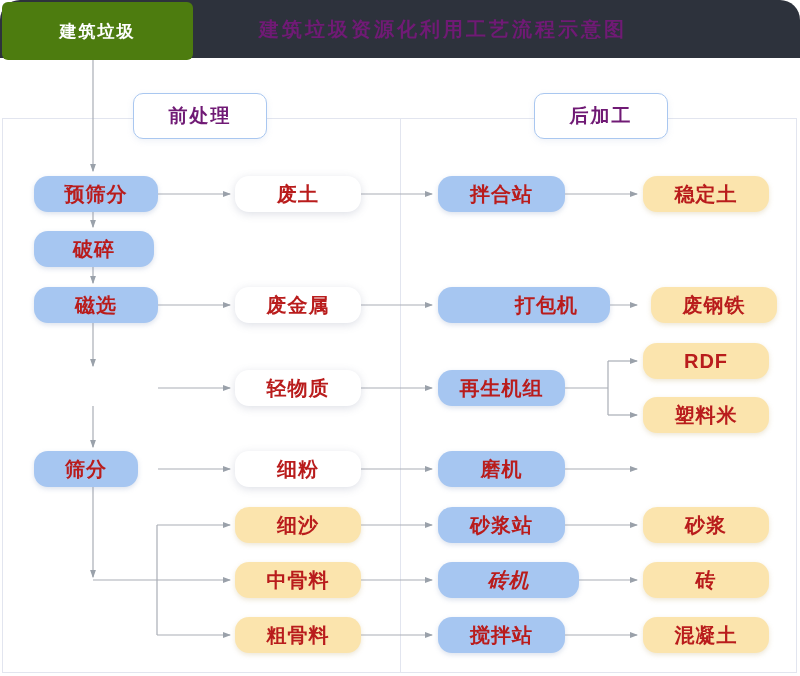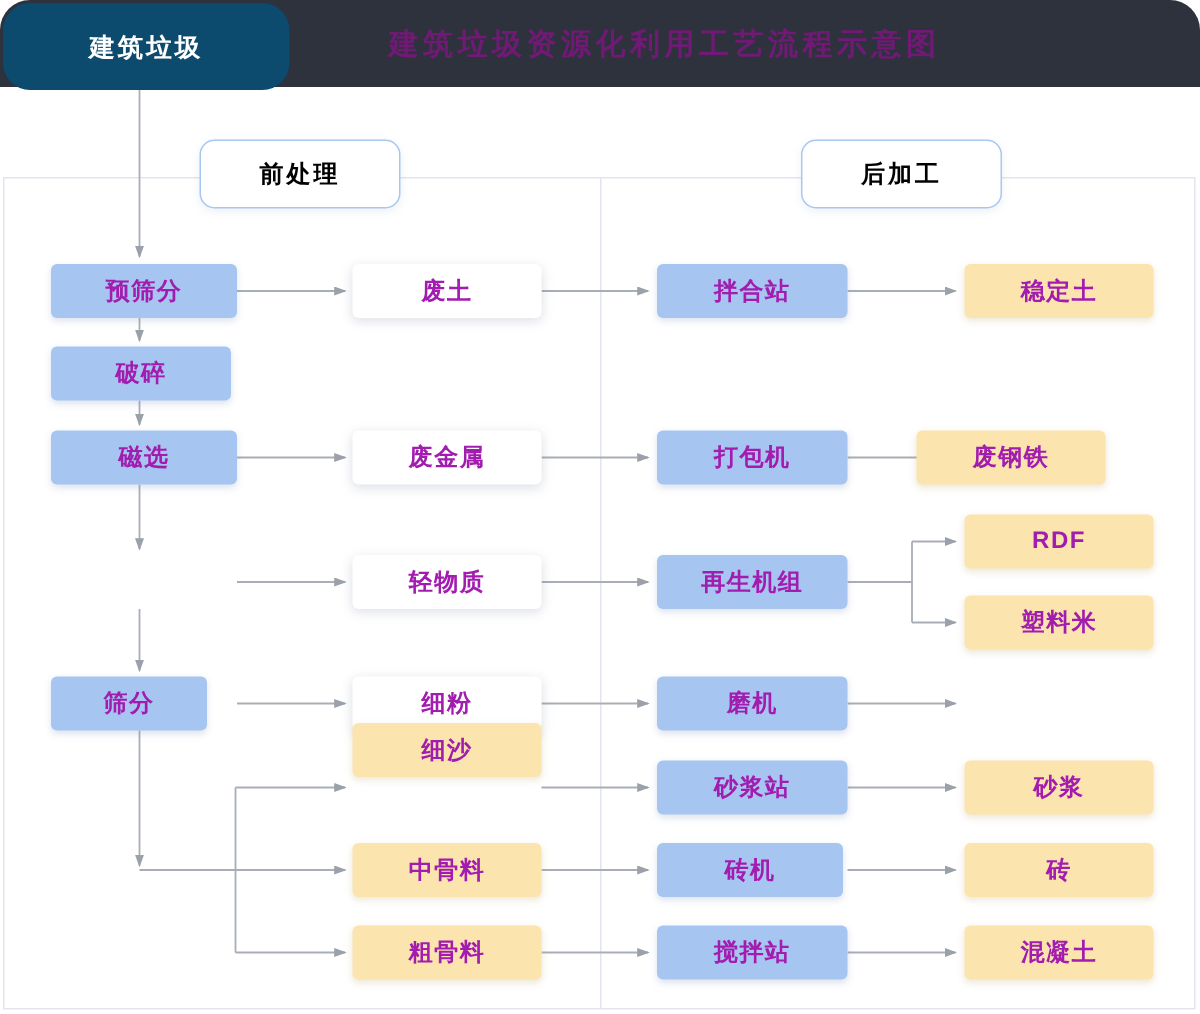--- a/index.html
+++ b/index.html
@@ -2,43 +2,43 @@
 <html><head>
 <meta charset="utf-8">
 <style>
   html,body{margin:0;padding:0;background:#fff;}
   body{font-family:"Liberation Sans","DejaVu Sans",sans-serif;}
   #stage{position:relative;width:800px;height:676px;background:#ffffff;overflow:hidden;}
 
   
   .topbar{position:absolute;left:0;top:0;width:800px;height:58px;background:#2d323c;
           border-radius:20px 20px 0 0;}
-  .badge{position:absolute;left:2px;top:2px;width:191px;height:58px;background:#0c4a6e;
-         border-radius:18px;display:flex;align-items:center;justify-content:center;
+  .badge{position:absolute;left:2px;top:2px;width:191px;height:58px;background:#4d7c0f;
+         border-radius:6px;display:flex;align-items:center;justify-content:center;
          color:#ffffff;font-size:17px;font-weight:700;letter-spacing:2px;z-index:3;}
   .title{position:absolute;left:193px;top:0;width:500px;height:58px;display:flex;
          align-items:center;justify-content:center;color:#701a75;font-size:20px;
          font-weight:700;letter-spacing:3px;z-index:2;}
 
   
   .panel-frame{position:absolute;left:2px;top:118px;width:795px;height:555px;
                border:1px solid #e2e5ef;box-sizing:border-box;z-index:0;}
   .panel-divider{position:absolute;left:400px;top:118px;width:1px;height:555px;
                  background:#e2e5ef;z-index:0;}
 
   
   .section{position:absolute;width:134px;height:46px;background:#ffffff;
            border:1.5px solid #a9c7f0;border-radius:10px;box-sizing:border-box;
-           display:flex;align-items:center;justify-content:center;color:#000000;
-           font-size:16px;font-weight:700;letter-spacing:2px;z-index:4;
+           display:flex;align-items:center;justify-content:center;color:#701a75;
+           font-size:19px;font-weight:700;letter-spacing:2px;z-index:4;
            box-shadow:0 2px 6px rgba(140,160,200,.15);}
 
   
-  .node{position:absolute;height:36px;border-radius:4px;display:flex;align-items:center;
-        justify-content:center;font-size:16px;font-weight:600;color:#a21caf;
+  .node{position:absolute;height:36px;border-radius:14px;display:flex;align-items:center;
+        justify-content:center;font-size:20px;font-weight:600;color:#b91c1c;
         letter-spacing:1px;z-index:3;}
   .blue{background:#a6c6f1;box-shadow:0 2px 5px rgba(130,150,190,.28);}
   .yellow{background:#fbe4ad;box-shadow:0 2px 5px rgba(190,170,110,.28);}
   .white{background:#ffffff;box-shadow:0 2px 8px rgba(100,110,140,.22);text-align:center;}
 
   svg.wires{position:absolute;left:0;top:0;z-index:1;}
 </style>
 </head>
 <body>
 
@@ -104,33 +104,33 @@
 
   <div class="node blue" style="left:34px;top:176px;width:124px;">预筛分</div>
   <div class="node blue" style="left:34px;top:231px;width:120px;">破碎</div>
   <div class="node blue" style="left:34px;top:287px;width:124px;">磁选</div>
   <div class="node blue" style="left:34px;top:451px;width:104px;">筛分</div>
 
   <div class="node white" style="left:235px;top:176px;width:126px;">废土</div>
   <div class="node white" style="left:235px;top:287px;width:126px;">废金属</div>
   <div class="node white" style="left:235px;top:370px;width:126px;">轻物质</div>
   <div class="node white" style="left:235px;top:451px;width:126px;">细粉</div>
-  <div class="node yellow" style="left:235px;top:482px;width:126px;text-align:right;">细沙</div>
+  <div class="node yellow" style="left:235px;top:507px;width:126px;text-align:right;">细沙</div>
   <div class="node yellow" style="left:235px;top:562px;width:126px;">中骨料</div>
   <div class="node yellow" style="left:235px;top:617px;width:126px;">粗骨料</div>
 
   <div class="node blue" style="left:438px;top:176px;width:127px;">拌合站</div>
-  <div class="node blue" style="left:438px;top:287px;width:127px;">打包机</div>
+  <div class="node blue" style="left:438px;top:287px;width:127px;padding-left:45px;">打包机</div>
   <div class="node blue" style="left:438px;top:370px;width:127px;">再生机组</div>
   <div class="node blue" style="left:438px;top:451px;width:127px;">磨机</div>
   <div class="node blue" style="left:438px;top:507px;width:127px;">砂浆站</div>
-  <div class="node blue" style="left:438px;top:562px;width:124px;">砖机</div>
+  <div class="node blue" style="left:438px;top:562px;width:141px;font-style:italic;">砖机</div>
   <div class="node blue" style="left:438px;top:617px;width:127px;">搅拌站</div>
 
   <div class="node yellow" style="left:643px;top:176px;width:126px;">稳定土</div>
-  <div class="node yellow" style="left:611px;top:287px;width:126px;">废钢铁</div>
+  <div class="node yellow" style="left:651px;top:287px;width:126px;">废钢铁</div>
   <div class="node yellow" style="left:643px;top:343px;width:126px;">RDF</div>
   <div class="node yellow" style="left:643px;top:397px;width:126px;">塑料米</div>
   <div class="node yellow" style="left:643px;top:507px;width:126px;">砂浆</div>
   <div class="node yellow" style="left:643px;top:562px;width:126px;">砖</div>
   <div class="node yellow" style="left:643px;top:617px;width:126px;">混凝土</div>
 
 </div>
 
 </body></html>

